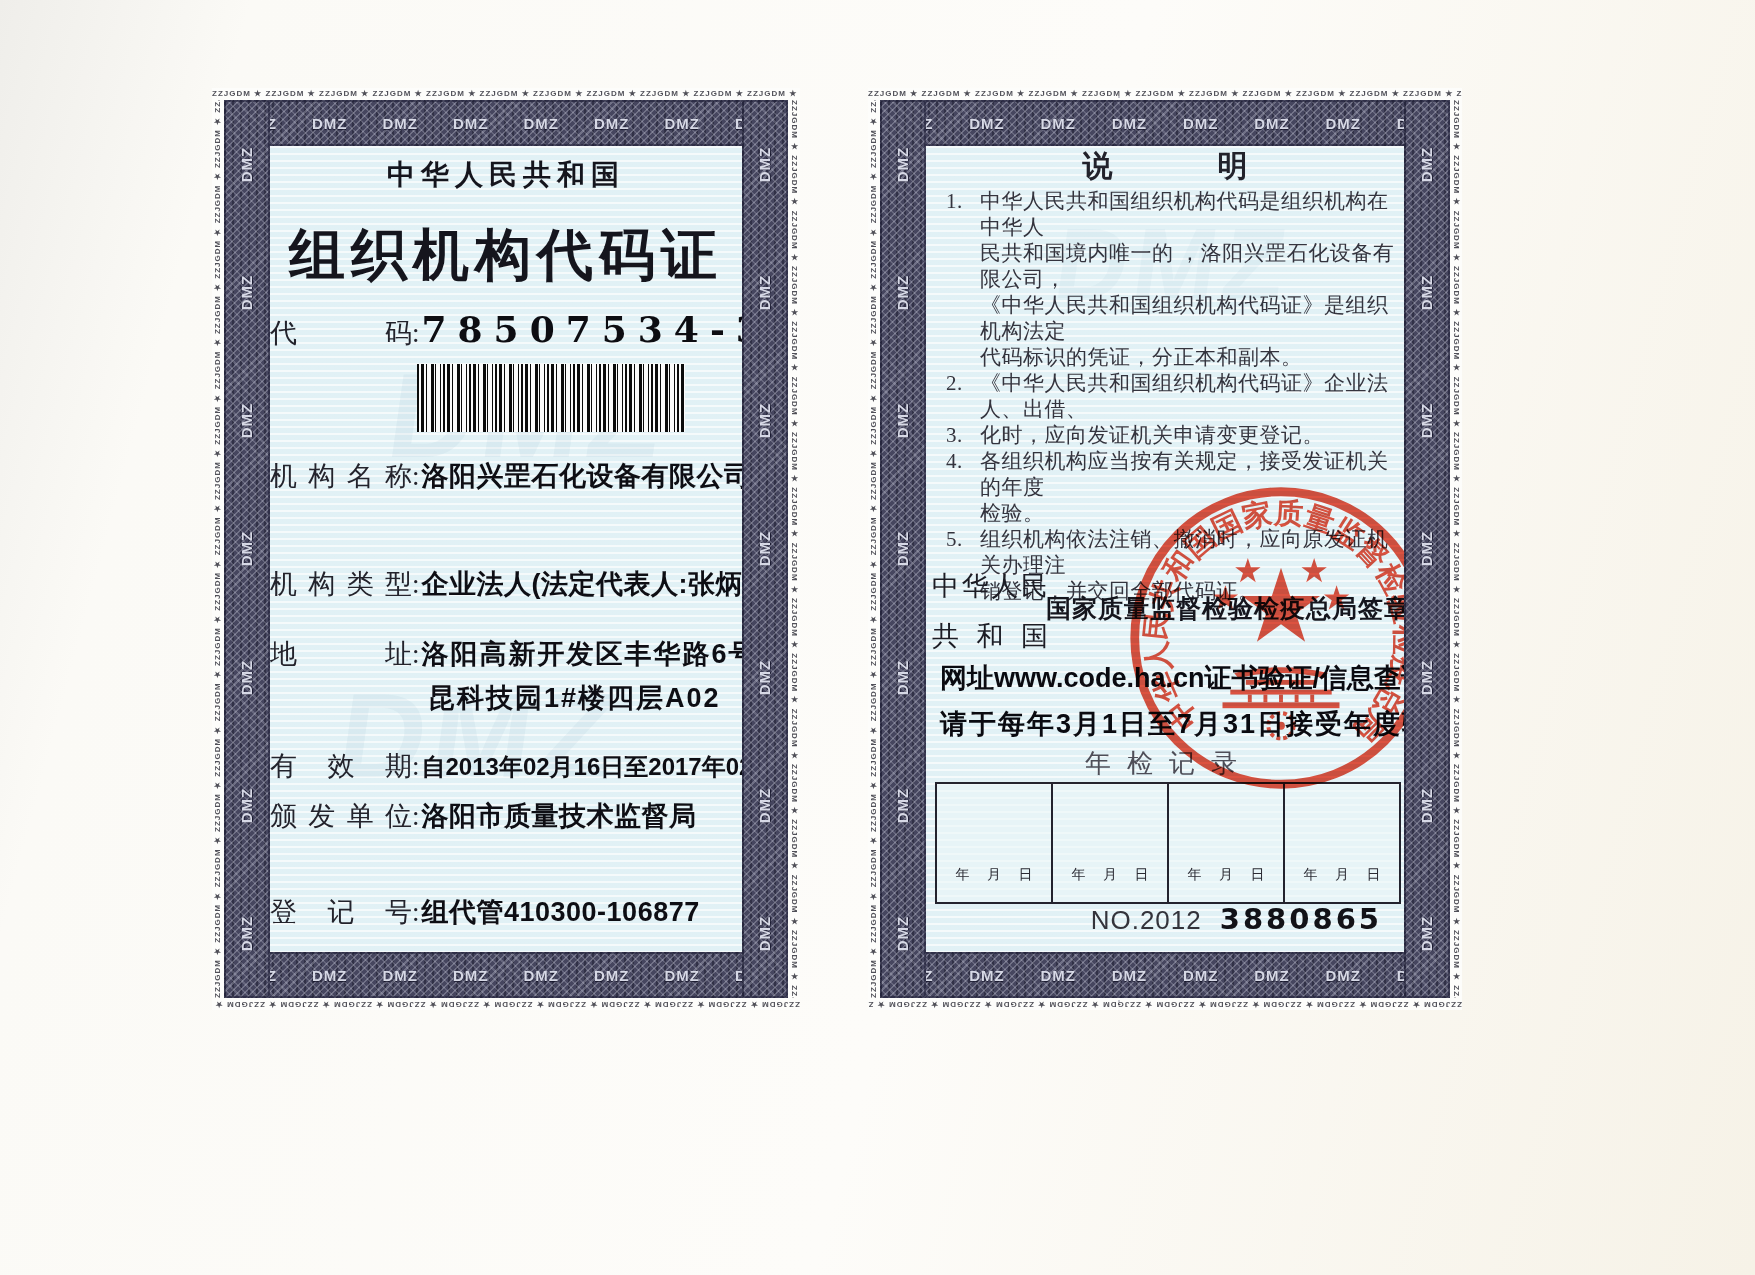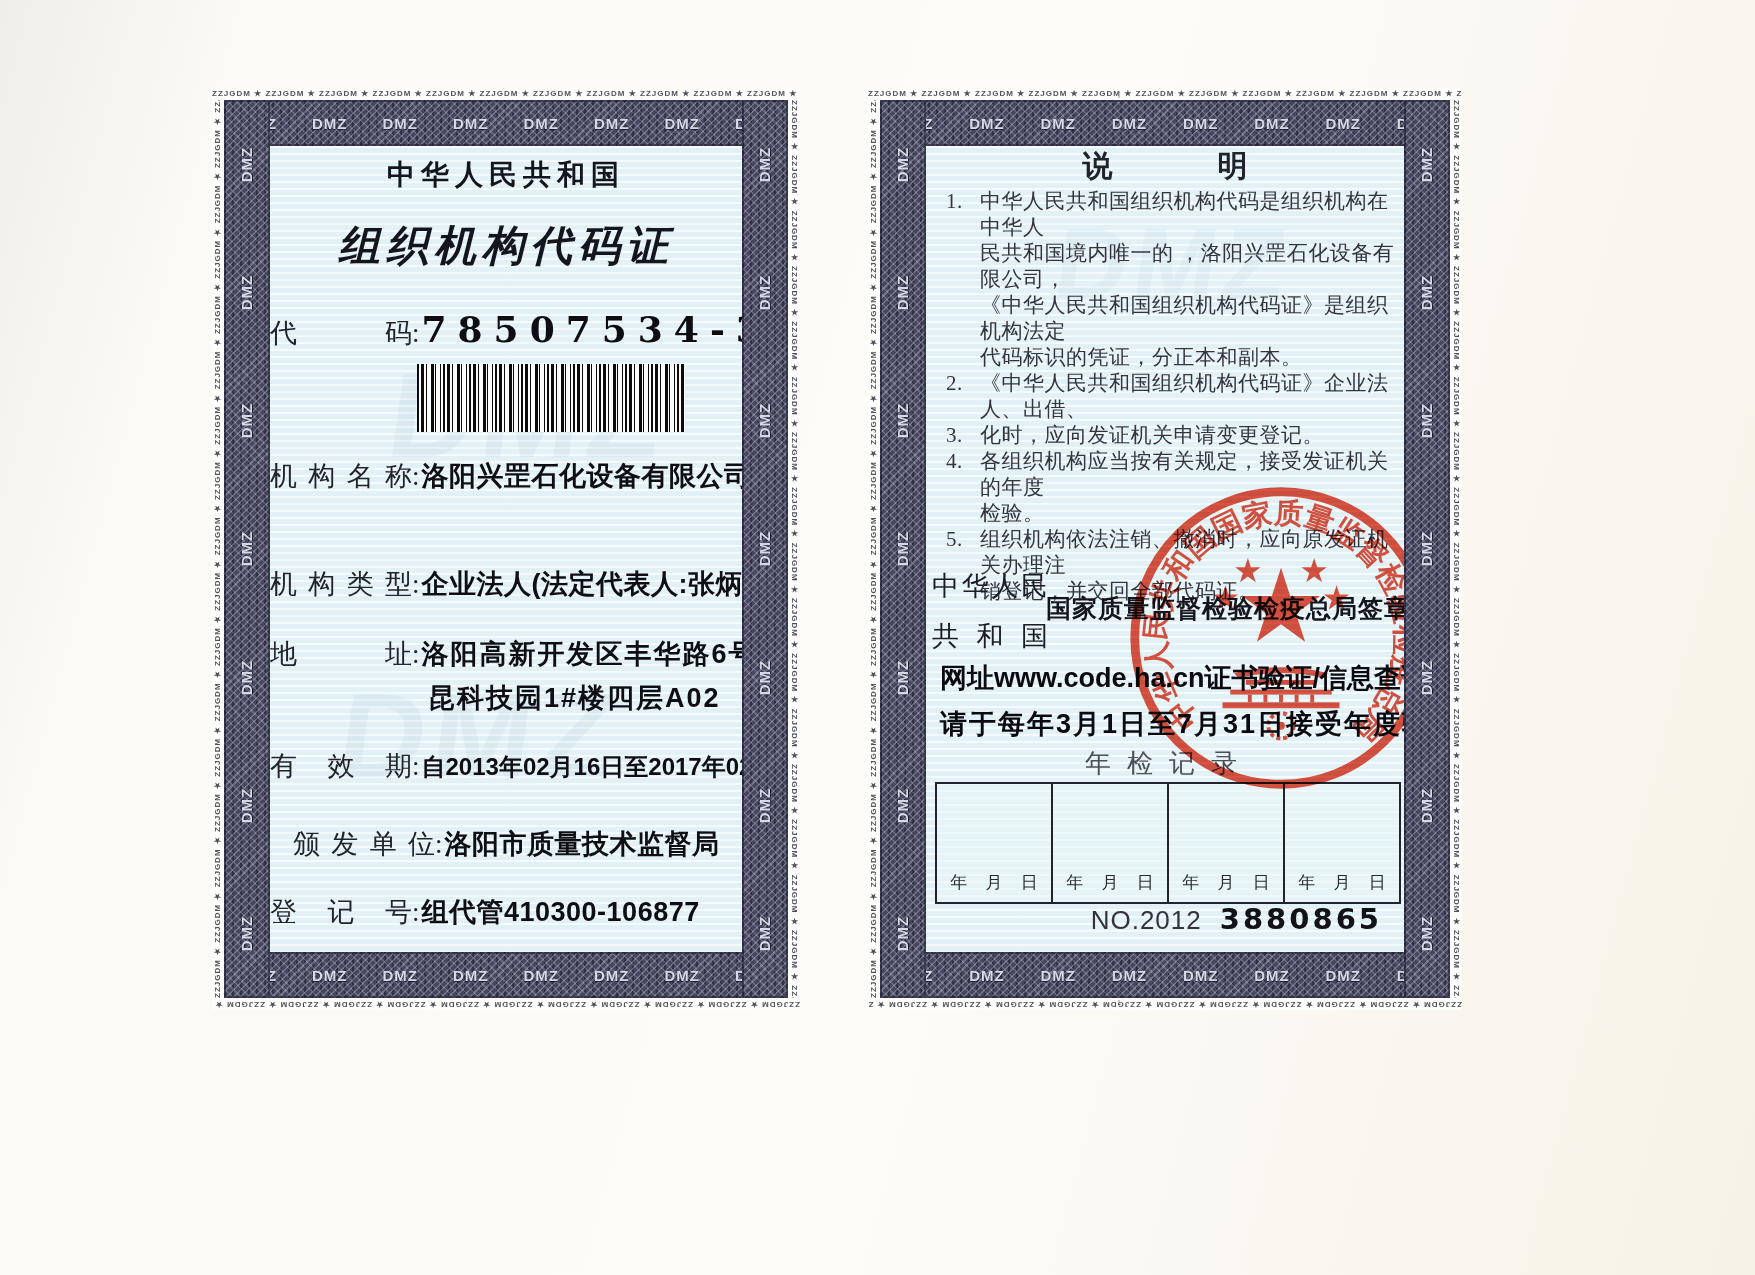--- a/index.html
+++ b/index.html
@@ -48,21 +48,21 @@
     background-image:
       repeating-linear-gradient(180deg, rgba(255,255,255,.55) 0 2px, rgba(210,235,242,.35) 2px 7px);
     overflow:hidden;}
   .ghost{position:absolute;font-family:"Liberation Sans",sans-serif;font-weight:900;
     font-size:120px;color:rgba(135,180,200,.10);transform:skewX(-8deg);letter-spacing:6px;}
 
   
   .cert-title{position:absolute;left:0;right:0;text-align:center;
     font-weight:700;font-size:28px;letter-spacing:6px;color:#15151d;}
   .t1{top:10px;}
-  .t2{top:72px;font-size:42px;font-style:italic;}
+  .t2{top:72px;font-size:56px;}
 
   .code-row{position:absolute;left:0;top:162px;white-space:nowrap;}
   .lbl{display:inline-block;width:142px;text-align:justify;text-align-last:justify;
     font-size:27px;color:#23232c;vertical-align:baseline;}
   .colon{font-size:27px;color:#23232c;}
   .code-val{font-family:"DejaVu Serif",serif;font-weight:700;font-size:36px;
     letter-spacing:11px;color:#0d0d12;margin-left:2px;}
 
   .barcode{position:absolute;left:147px;top:218px;width:268px;height:68px;
     background:repeating-linear-gradient(90deg,
@@ -73,21 +73,21 @@
   .field-row{position:absolute;left:0;white-space:nowrap;}
   .fval{font-family:"Liberation Sans",sans-serif;font-weight:700;font-size:27px;
     color:#0e0e14;margin-left:2px;letter-spacing:0.5px;}
   .fval-date{font-size:24px;letter-spacing:0;}
   .fval2{position:absolute;left:158px;top:44px;font-family:"Liberation Sans",sans-serif;
     font-weight:700;font-size:27px;color:#0e0e14;letter-spacing:2px;}
   .row-name{top:312px;}
   .row-type{top:420px;}
   .row-addr{top:490px;}
   .row-valid{top:602px;}
-  .row-issuer{top:680px;margin-left:23px;}
+  .row-issuer{top:652px;}
   .row-reg{top:748px;}
 
   
   .shuoming{position:absolute;left:0;right:0;top:0;text-align:center;
     font-size:30px;font-weight:700;color:#22222b;letter-spacing:105px;padding-left:105px;}
   .notes{position:absolute;left:20px;top:42px;width:452px;
     font-size:21px;line-height:26px;color:#34343e;letter-spacing:0.5px;}
   .note{position:relative;padding-left:34px;}
   .note-num{position:absolute;left:0;top:0;}
 
@@ -100,21 +100,21 @@
 
   .url-line{position:absolute;left:14px;top:514px;font-family:"Liberation Sans",sans-serif;
     font-weight:700;font-size:27px;color:#0a0a10;white-space:nowrap;}
   .annual-line{position:absolute;left:14px;top:560px;font-family:"Liberation Sans",sans-serif;
     font-weight:700;font-size:27px;color:#0a0a10;letter-spacing:2px;white-space:nowrap;}
   .record-title{position:absolute;left:0;right:0;top:600px;text-align:center;
     font-size:26px;color:#4e4e58;letter-spacing:16px;padding-left:8px;}
   .yr-table{position:absolute;left:9px;top:636px;width:462px;height:118px;
     border:2px solid #23232e;display:flex;background:rgba(235,246,249,.6);}
   .yr-cell{flex:1;border-left:2px solid #23232e;display:flex;align-items:flex-end;
-    justify-content:center;padding-bottom:8px;font-size:17px;color:#2a2a33;word-spacing:14px;}
+    justify-content:center;padding-bottom:18px;font-size:14px;color:#2a2a33;word-spacing:14px;}
   .yr-cell:first-child{border-left:none;}
   .no-line{position:absolute;top:756px;right:22px;white-space:nowrap;}
   .no-prefix{font-family:Liberation Sans, sans-serif;font-size:26px;color:#33333b;letter-spacing:1px;}
   .no-serial{font-family:"DejaVu Sans",sans-serif;font-weight:700;font-size:29px;
     color:#121217;letter-spacing:3px;margin-left:18px;}
 
   .fold{position:absolute;left:250px;top:8px;bottom:8px;width:0;
     border-left:2px dotted rgba(90,90,115,.32);}
 
   

